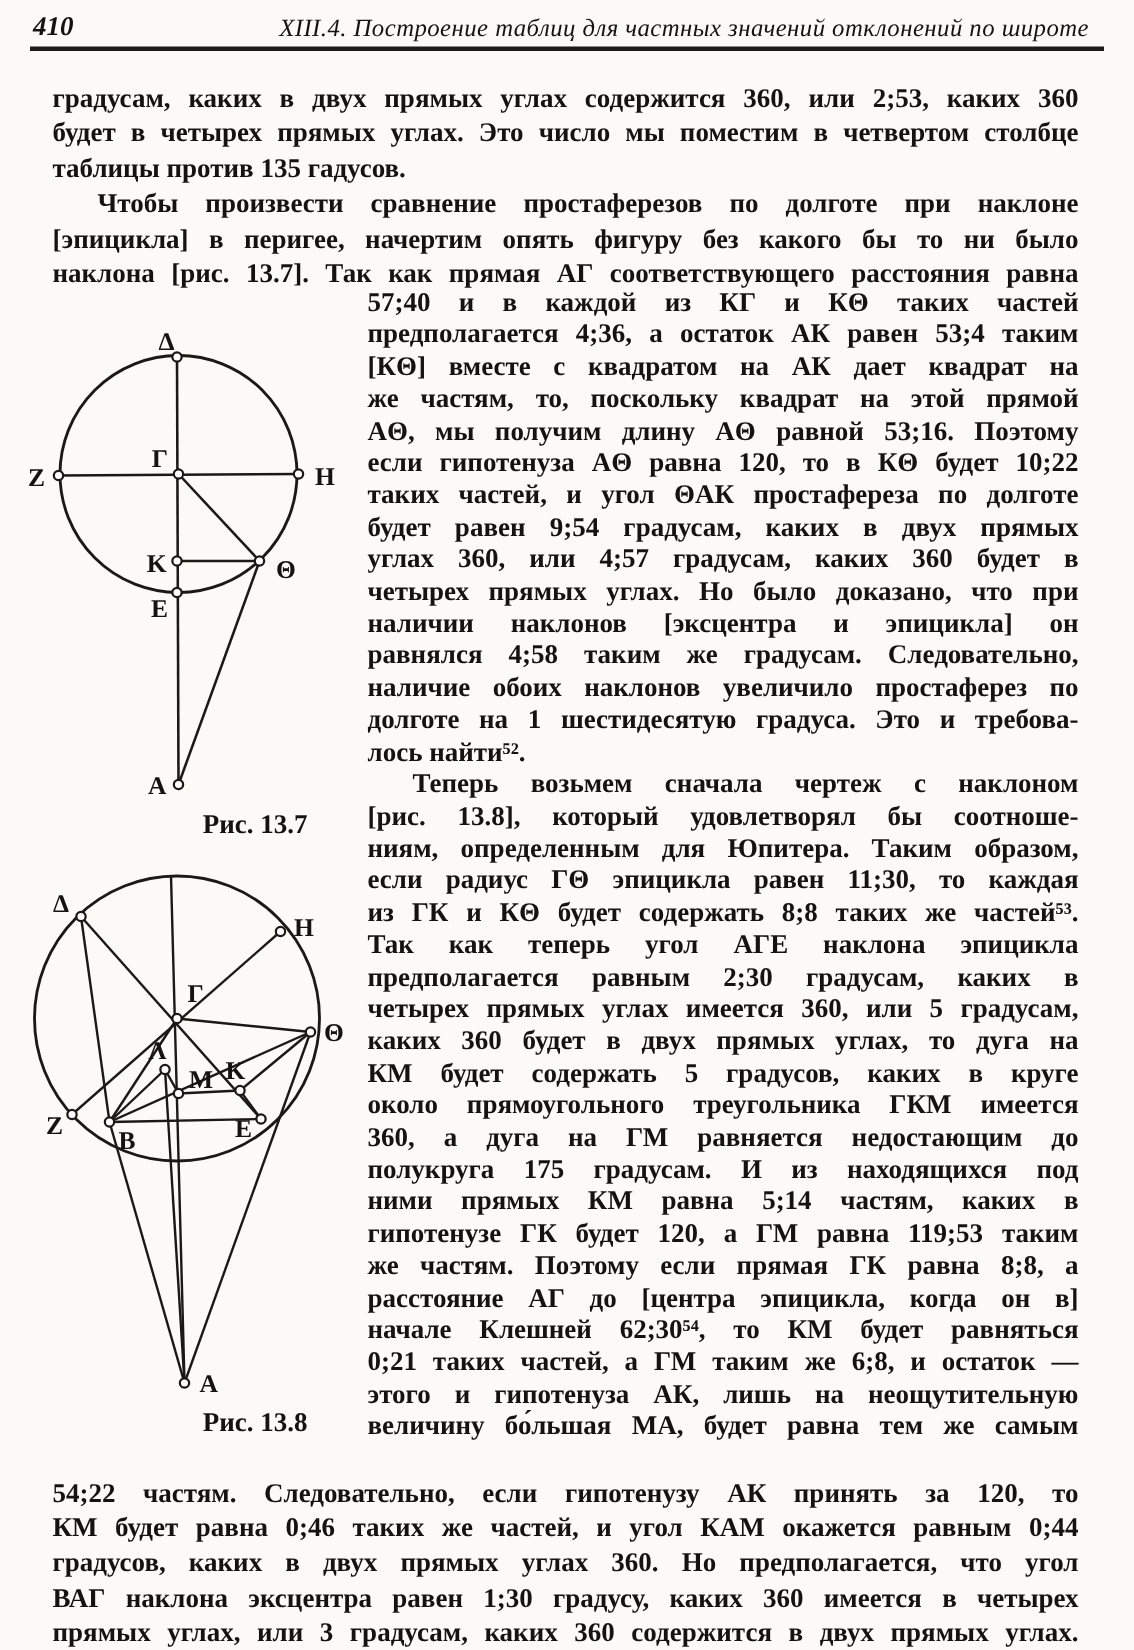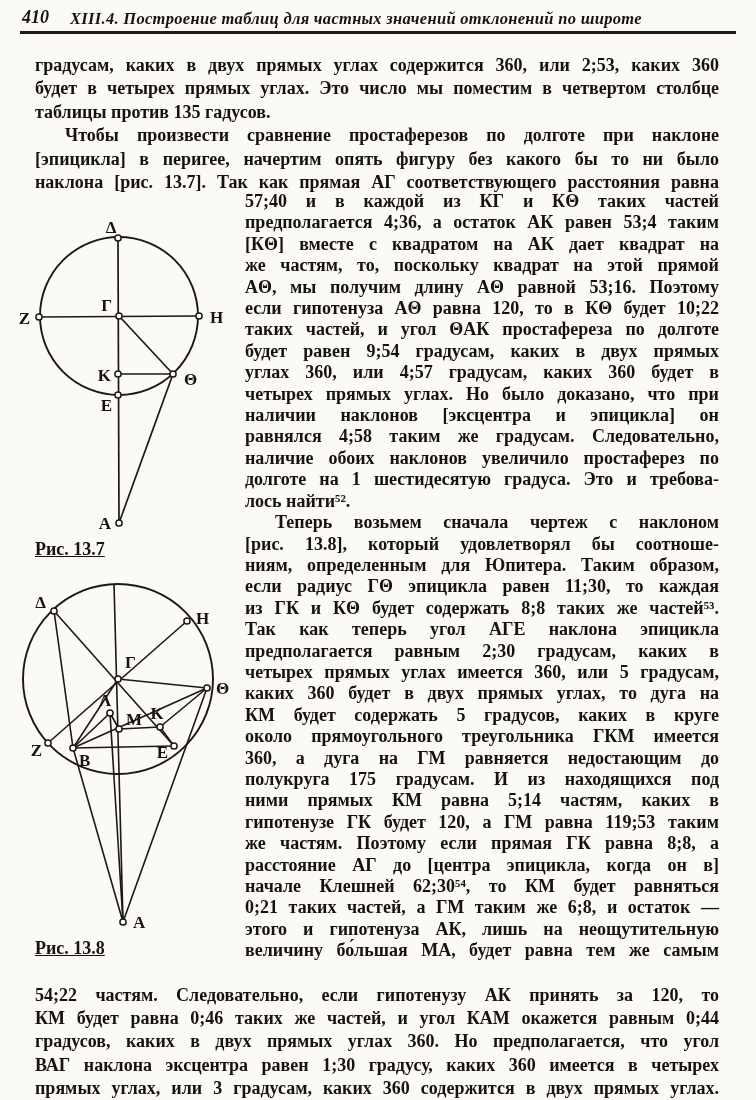--- a/index.html
+++ b/index.html
@@ -1,35 +1,35 @@
 <!DOCTYPE html>
 <html><head>
 <meta charset="utf-8">
 <style>
   html,body{margin:0;padding:0;background:#d9d8d4;}
   .page{position:relative;width:756px;height:1100px;background:#fbfaf6;overflow:hidden;
         font-family:"Liberation Serif","DejaVu Serif",serif;color:#16130f;}
   .header-num{position:absolute;left:22px;top:7px;font-size:18px;font-weight:700;font-style:italic;}
-  .header-title{position:absolute;left:70px;right:40px;top:9px;font-size:16.5px;font-style:italic;
-        font-weight:700;text-align:left;letter-spacing:.3px;}
+  .header-title{position:absolute;left:70px;right:30px;top:9px;font-size:16.5px;font-style:italic;
+        font-weight:400;text-align:right;letter-spacing:.3px;}
   .rule{position:absolute;left:20px;top:31px;width:716px;height:2.5px;background:#1d1a17;}
   .block{position:absolute;}
   .tline{text-align:justify;text-align-last:justify;}
   .tline.last{text-align-last:left;}
   .tline.ind{text-indent:30px;}
   .intro{left:35px;top:54px;width:684px;font-size:18px;font-weight:600;line-height:23.4px;}
   .col{left:245px;top:191px;width:474px;font-size:18px;font-weight:600;line-height:21.4px;}
   .bottom{left:35px;top:984px;width:684px;font-size:18px;font-weight:600;line-height:23.2px;}
   .mnote{position:absolute;left:772px;font-size:13px;color:#33302c;}
   .m558{top:337px;}
   .m559{top:749px;}
   .fig{position:absolute;left:0;}
   .fig1{top:220px;}
   .fig2{top:575px;}
-  .caption{position:absolute;width:170px;left:35px;text-align:left;font-size:18px;font-weight:600;text-decoration:underline;}
+  .caption{position:absolute;width:170px;left:35px;text-align:right;font-size:18px;font-weight:600;}
   .cap1{top:539px;}
   .cap2{top:938px;}
   .figlabel{font-family:"Liberation Serif","DejaVu Serif",serif;font-size:17px;font-weight:600;fill:#16130f;}
 </style>
 </head>
 <body>
 
 <div class="page">
 
   <div class="header-num">410</div>

